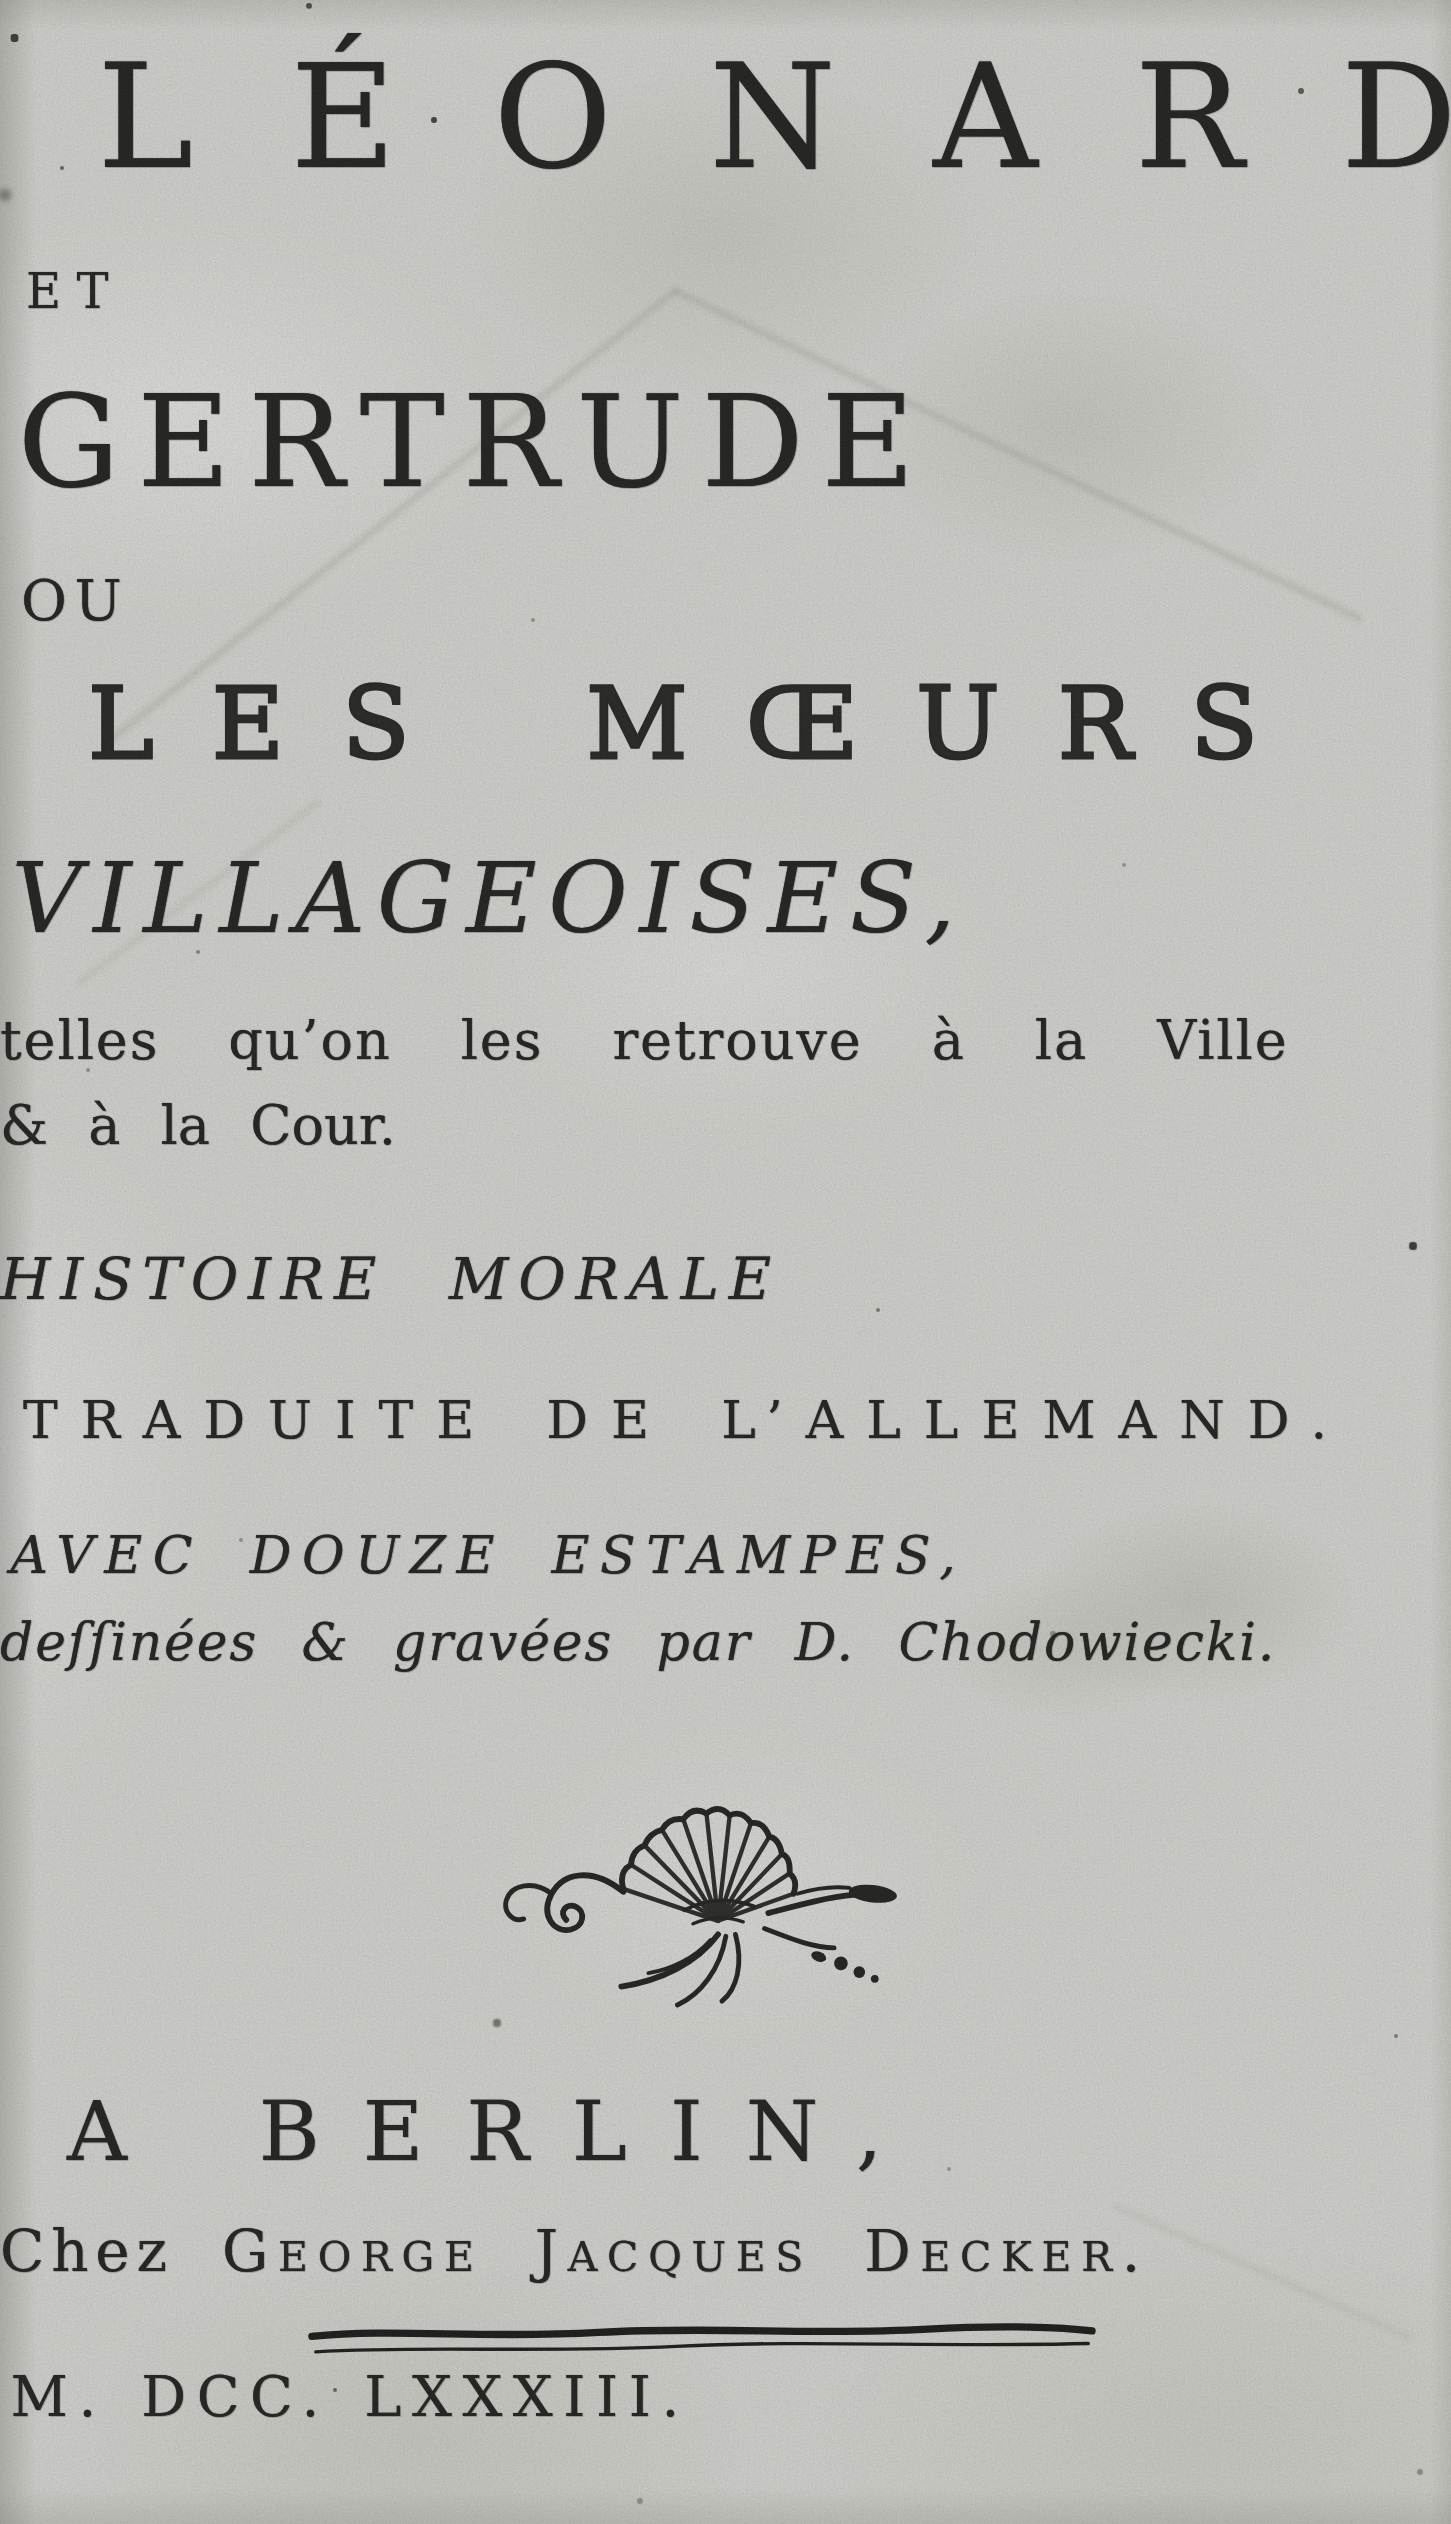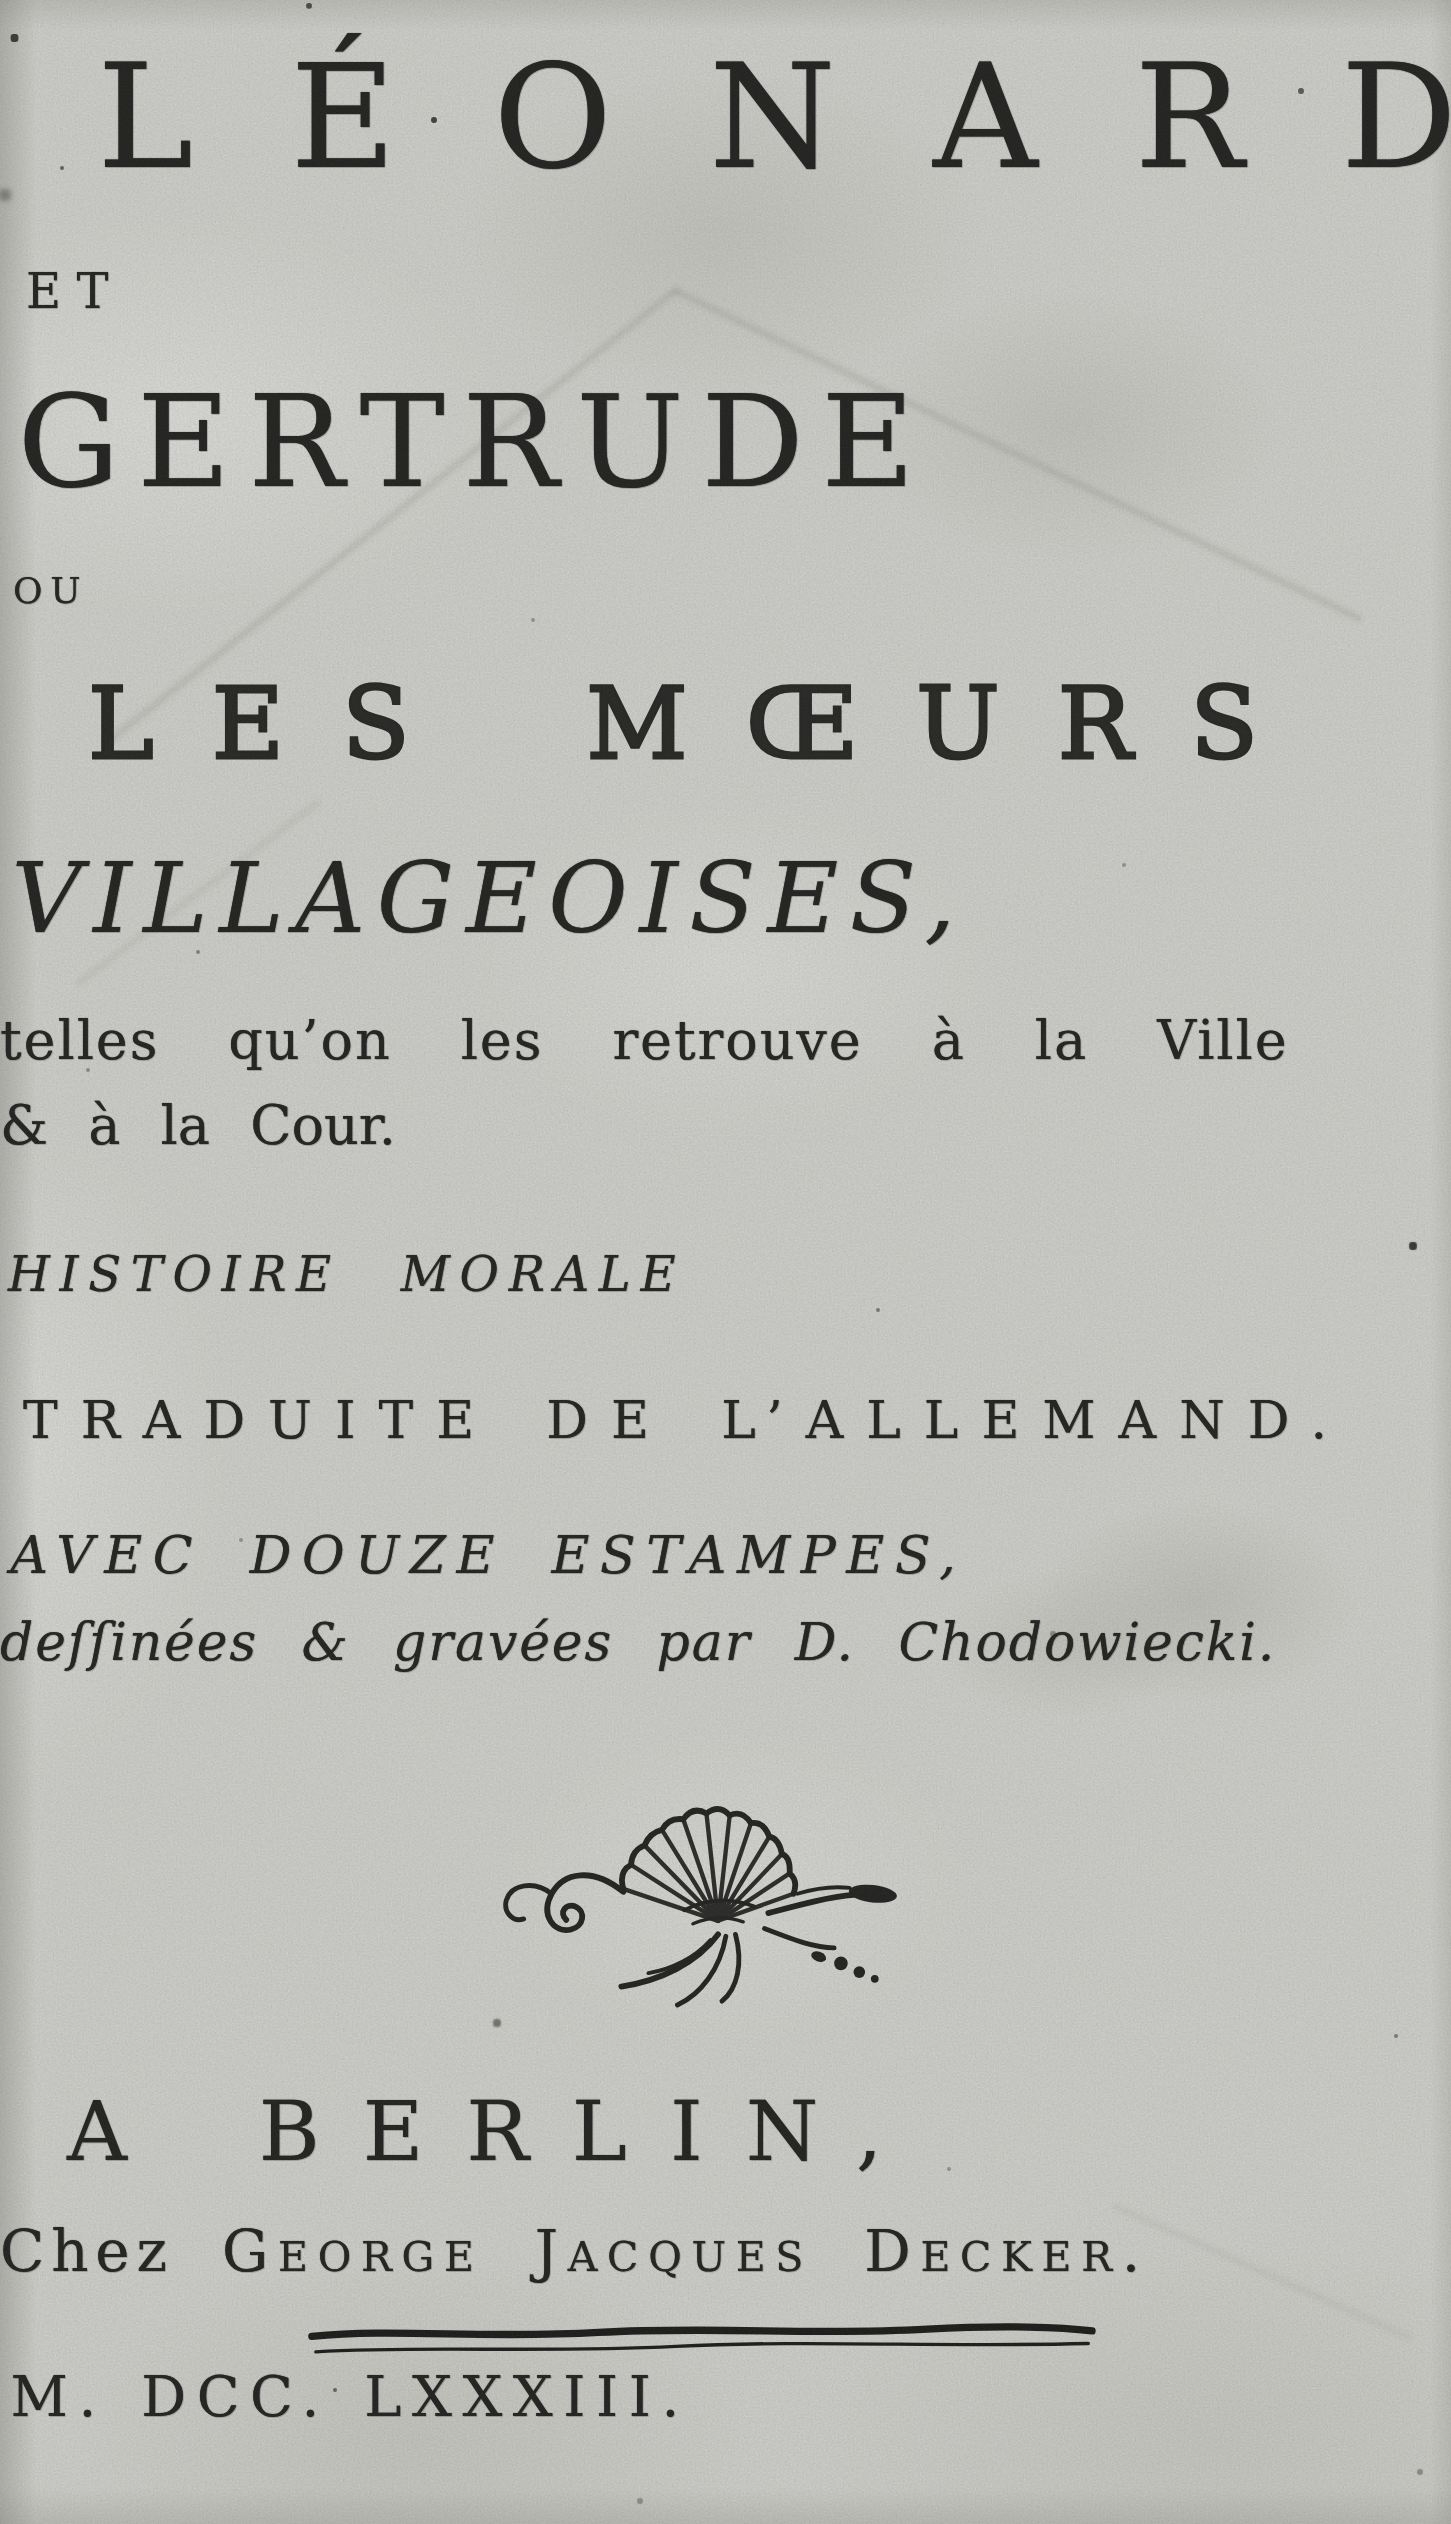--- a/index.html
+++ b/index.html
@@ -51,27 +51,27 @@
 
   .grain{position:absolute;top:0;left:0;opacity:0.35;pointer-events:none;}
 
   
   .line{position:absolute;left:0;right:0;text-align:left;color:var(--ink);white-space:nowrap;line-height:1;
     text-shadow:0 0 1px rgba(29,29,28,0.9), 1px 1px 0 rgba(29,29,28,0.18);}
   .it{font-style:italic;}
   .l-title       {top:44px;  font-size:145px;letter-spacing:97px;padding-left:97px;}
   .l-et          {top:267px; font-size:48px; letter-spacing:15.5px; padding-left:26px;}
   .l-gertrude    {top:378px; font-size:128px;letter-spacing:17.4px; padding-left:17.4px;}
-  .l-ou          {top:573px; font-size:36px; letter-spacing:7.7px;  padding-left:13px;}
+  .l-ou          {top:573px; font-size:56px; letter-spacing:7.7px;  padding-left:21px;}
   .l-moeurs      {top:674px; font-size:99px;letter-spacing:58px; padding-left:88px;word-spacing:29px;
                   font-weight:normal;-webkit-text-stroke:2.9px #21211f;color:rgba(30,30,28,0.55);}
   .l-villageoises{top:850px; font-size:97px;letter-spacing:11.6px; padding-left:11.6px;}
   .l-tagline1    {top:1014px;font-size:54px; letter-spacing:1.9px;  word-spacing:50px;}
   .l-tagline2    {top:1099px;font-size:54px; word-spacing:23px;}
-  .l-histoire    {top:1250px;font-size:48px; letter-spacing:9.7px; padding-left:8px;word-spacing:35px;}
+  .l-histoire    {top:1250px;font-size:58px; letter-spacing:9.7px; padding-left:0;word-spacing:35px;}
   .l-traduite    {top:1394px;font-size:52px; letter-spacing:23px; padding-left:23px;word-spacing:9.7px;}
   .l-avec        {top:1529px;font-size:52px; letter-spacing:10.6px; padding-left:10.6px;word-spacing:19.4px;}
   .l-credit      {top:1616px;font-size:52px; letter-spacing:1.9px;  word-spacing:25px;}
   .l-berlin      {top:2090px;font-size:83px; letter-spacing:43px; padding-left:43px;word-spacing:19.4px;margin-left:24px;}
   .l-publisher   {top:2222px;font-size:58px; letter-spacing:6.8px;  word-spacing:23px;}
   .l-publisher .sc{font-variant:small-caps;letter-spacing:9.7px;margin-top:47px;}
   .l-year        {top:2369px;font-size:56px; letter-spacing:10.6px; padding-left:10.6px;word-spacing:5.8px;}
 
   .vignette{position:absolute;left:478px;top:1797px;}
   .rule{position:absolute;left:308px;top:2319px;transform:rotate(-0.4deg);}

